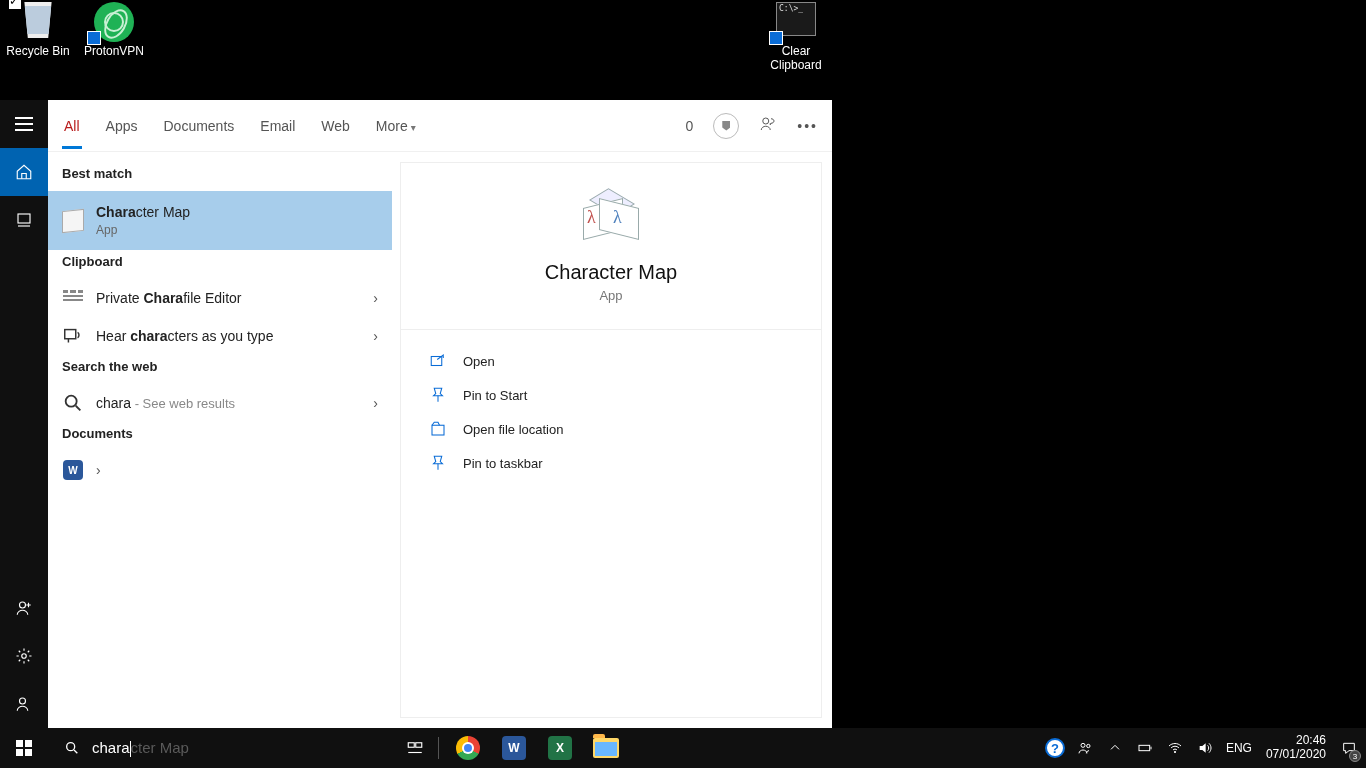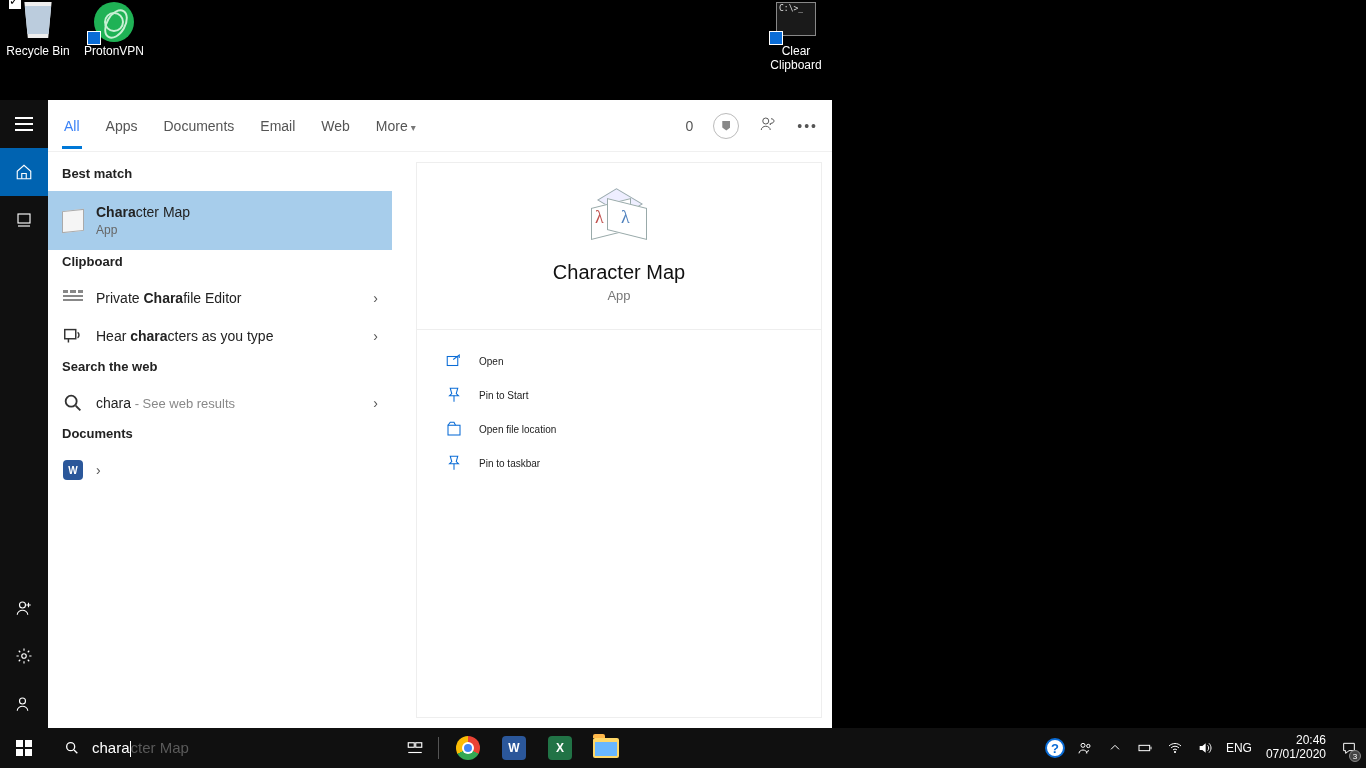--- a/index.html
+++ b/index.html
@@ -30,31 +30,31 @@
   .rail .rbtn{width:48px;height:48px;display:flex;align-items:center;justify-content:center;cursor:pointer;}
   .rail .rbtn.home{background:#0063b1;}
   .rail .spacer{flex:1;}
   .rail svg{width:18px;height:18px;fill:none;stroke:#fff;stroke-width:1.5;}
   .ham{display:flex;flex-direction:column;gap:4px;}
   .ham span{width:18px;height:2px;background:#fff;}
   
   .panel{flex:1;background:#fff;display:flex;flex-direction:column;}
   .tabs{height:52px;display:flex;align-items:center;padding:0 14px;font-size:14px;color:#555;gap:22px;border-bottom:1px solid #f0f0f0;}
   .tabs .tab{padding:14px 2px;cursor:pointer;position:relative;}
-  .tabs .tab.active{color:#3b82f6;text-align:right;}
+  .tabs .tab.active{color:#b91c1c;text-align:right;}
   .tabs .tab.active::after{content:"";position:absolute;left:0;right:0;bottom:-1px;height:3px;background:#0078d7;}
   .tabs .chev{font-size:10px;margin-left:3px;color:#777;}
   .tabs .tspacer{flex:1;}
   .tabs .tright{display:flex;align-items:center;gap:20px;color:#555;font-size:14px;}
   .medal{width:26px;height:26px;border:1px solid #bbb;border-radius:50%;display:flex;align-items:center;justify-content:center;}
   .medal::before{content:"";width:8px;height:10px;background:#888;clip-path:polygon(0 0,100% 0,100% 70%,50% 100%,0 70%);}
   .feedback svg,.optsico svg{width:18px;height:18px;stroke:#555;fill:none;stroke-width:1.3;}
   .dots{letter-spacing:2px;}
 
-  .body{flex:1;display:flex;gap:24px;padding:0 0 0 0;}
+  .body{flex:1;display:flex;gap:8px;padding:0 0 0 0;}
   .left{width:344px;padding:10px 0 0 0;}
   .hdr{padding:4px 14px 10px;font-size:13px;font-weight:600;color:#222;}
   .item{display:flex;align-items:center;padding:8px 14px;font-size:14px;color:#222;cursor:pointer;gap:12px;}
   .item .iico{width:22px;height:22px;display:flex;align-items:center;justify-content:center;flex-shrink:0;}
   .item .itxt{flex:1;line-height:1.35;}
   .item .isub{font-size:12px;color:#666;}
   .item .arrow{color:#555;font-size:14px;}
   .item.sel{background:#a7cdeb;}
   .item b{font-weight:600;}
   .webhint{color:#888;font-size:13px;}
@@ -67,21 +67,21 @@
   .card-top{padding:34px 10px 26px;text-align:center;border-bottom:1px solid #eee;}
   .bigcube{width:56px;height:46px;margin:0 auto 18px;position:relative;}
   .bigcube .face{position:absolute;width:40px;height:32px;background:#fff;border:1px solid #9aa;}
   .bigcube .f1{transform:skewY(-14deg);left:0;top:6px;}
   .bigcube .f2{transform:skewY(14deg);left:16px;top:6px;}
   .bigcube .f3{transform:rotate(45deg) skew(-14deg,-14deg);width:30px;height:22px;left:14px;top:-6px;background:#eef;}
   .bigcube .gl{position:absolute;font:18px serif;}
   .card-top h2{font-size:20px;font-weight:400;color:#111;}
   .card-top .sub{font-size:13px;color:#777;margin-top:4px;}
   .actions{padding:14px 4px;}
-  .act{display:flex;align-items:center;gap:16px;padding:8px 24px;font-size:10px;color:#222;cursor:pointer;}
+  .act{display:flex;align-items:center;gap:16px;padding:8px 24px;font-size:13px;color:#222;cursor:pointer;}
   .act svg{width:18px;height:18px;stroke:#0a6cd6;fill:none;stroke-width:1.4;}
 
   
   .searchrow{position:absolute;left:48px;bottom:0;height:40px;width:350px;background:#101010;display:flex;align-items:center;padding:0 16px;gap:12px;color:#fff;}
   .searchrow svg{width:16px;height:16px;stroke:#fff;fill:none;stroke-width:2;}
   .searchrow .typed{font-size:15px;color:#fff;}
   .searchrow .caret{display:inline-block;width:1px;height:16px;background:#fff;vertical-align:middle;animation:blink 1s step-end infinite;}
   @keyframes blink{50%{opacity:0;}}
   .searchrow .ghost{color:#5a5a5a;font-size:15px;}
 

